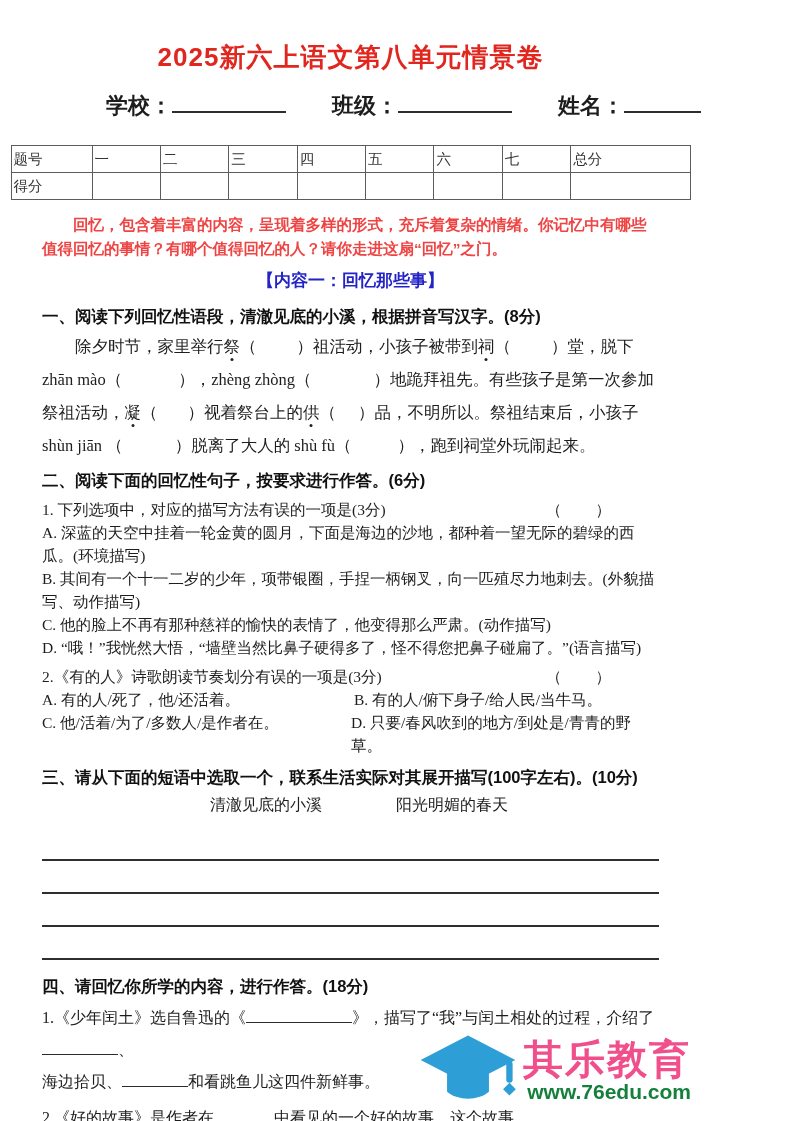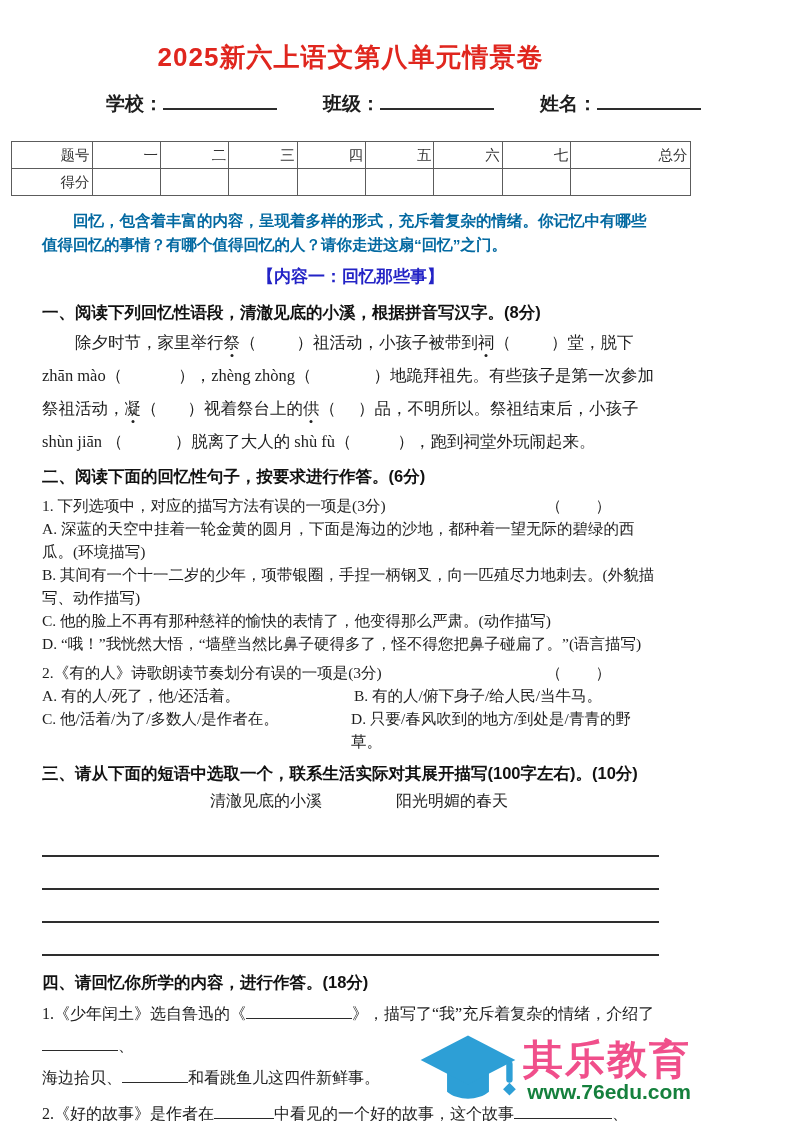--- a/index.html
+++ b/index.html
@@ -16,50 +16,50 @@
     text-align:center;
     font-family:"Liberation Sans", sans-serif;
     font-weight:bold;
     font-size:26px;
     color:#e0261e;
     letter-spacing:1px;
   }
   .fields-row{
     display:flex;
     margin:16px 0 0 106px;
-    font-size:19px;
+    font-size:22px;
     font-weight:bold;
   }
   .field{margin-right:46px; white-space:nowrap;}
   .field .fill-line{
     display:inline-block;
     width:114px;
     border-bottom:2px solid #2d2d2d;
   }
   table.score-table{
     width:680px;
     margin:24px auto 0 auto;
     border-collapse:collapse;
     font-size:14.5px;
     color:#333;
   }
   table.score-table td{
     border:1px solid #5c5c5c;
     height:26px;
-    text-align:right;
+    text-align:left;
     padding:0 2px;
   }
   table.score-table td:first-child{width:76px;}
   .intro-para{
     margin:13px 42px 0 42px;
     font-family:"Liberation Sans", sans-serif;
     font-weight:bold;
     font-size:15.5px;
     line-height:24px;
-    color:#0369a1;
+    color:#ef4444;
     text-indent:2em;
   }
   .content-banner{
     margin-top:8px;
     text-align:center;
     font-family:Liberation Serif, serif;
     font-weight:bold;
     font-size:17px;
     color:#2323c6;
   }
@@ -228,21 +228,21 @@
         <span>阳光明媚的春天</span>
       </div>
     <div class="writing-lines" id="writing-lines">
         <div class="writing-line"></div>
         <div class="writing-line"></div>
         <div class="writing-line"></div>
         <div class="writing-line"></div>
       </div>
 
     <div class="sec-heading mt16">四、请回忆你所学的内容，进行作答。(18分)</div>
-    <div class="fill-q mt4"><span>1.《少年闰土》选自鲁迅的《</span><span class="blank" style="width: 106px;"></span><span>》，描写了“我”充斥着复杂的情绪，介绍了</span><span class="blank" style="width: 76px;"></span><span>、</span><br><span>海边拾贝、</span><span class="blank" style="width: 66px;"></span><span>和看跳鱼儿这四件新鲜事。</span></div>
+    <div class="fill-q mt4"><span>1.《少年闰土》选自鲁迅的《</span><span class="blank" style="width: 106px;"></span><span>》，描写了“我”与闰土相处的过程，介绍了</span><span class="blank" style="width: 76px;"></span><span>、</span><br><span>海边拾贝、</span><span class="blank" style="width: 66px;"></span><span>和看跳鱼儿这四件新鲜事。</span></div>
     <div class="fill-q mt4"><span>2.《好的故事》是作者在</span><span class="blank" style="width: 60px;"></span><span>中看见的一个好的故事，这个故事</span><span class="blank" style="width: 98px;"></span><span>、</span><span class="blank" style="width: 86px;"></span><span>、</span><br><span class="blank" style="width: 86px;"></span><span>，在其中作者看见了远方水乡的美丽风景和许多美的人和美的事，表达了作者</span><span class="blank" style="width: 76px;"></span><br><span class="blank" style="width: 140px;"></span><span>。</span></div>
   </div>
 
   <div class="logo">
     <span>
       <svg width="102" height="78" viewBox="0 0 112 84" xmlns="http://www.w3.org/2000/svg">
         <path id="cap-base" d="M33 42 L79 42 L79 66 C68 76 44 76 33 66 Z" fill="#2d9fd6"></path>
         <path id="cap-board" d="M56 4 L108 31 L56 58 L4 31 Z" fill="#2d9fd6"></path>
         <rect x="98" y="32" width="7" height="24" rx="3.5" fill="#2d9fd6"></rect>
         <path d="M101.5 56 l7 7 -7 7 -7 -7 Z" fill="#2d9fd6"></path>

